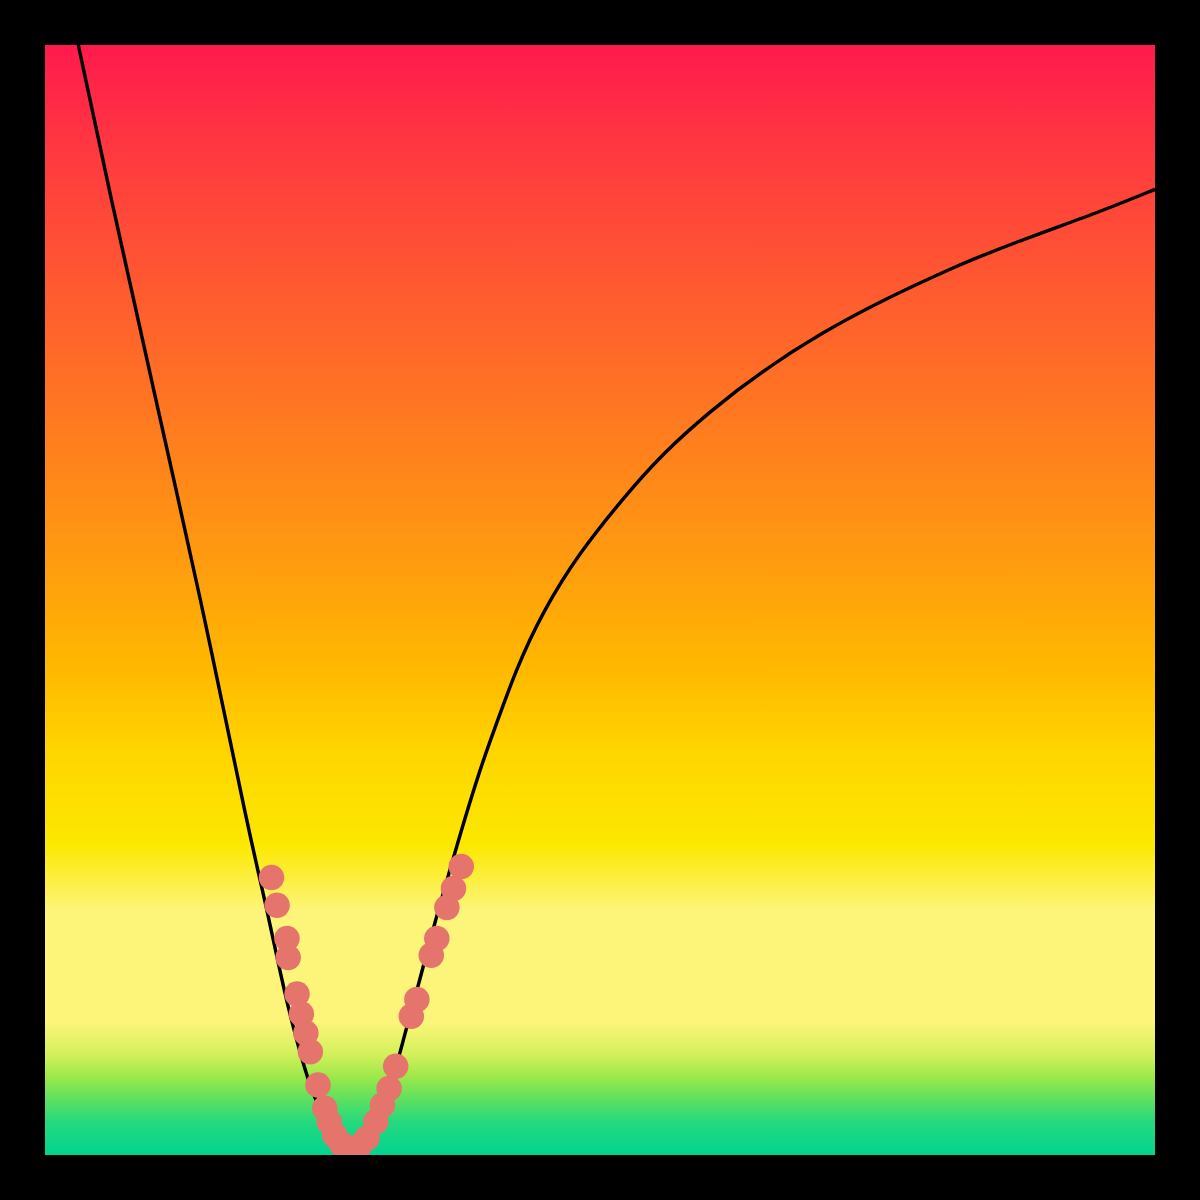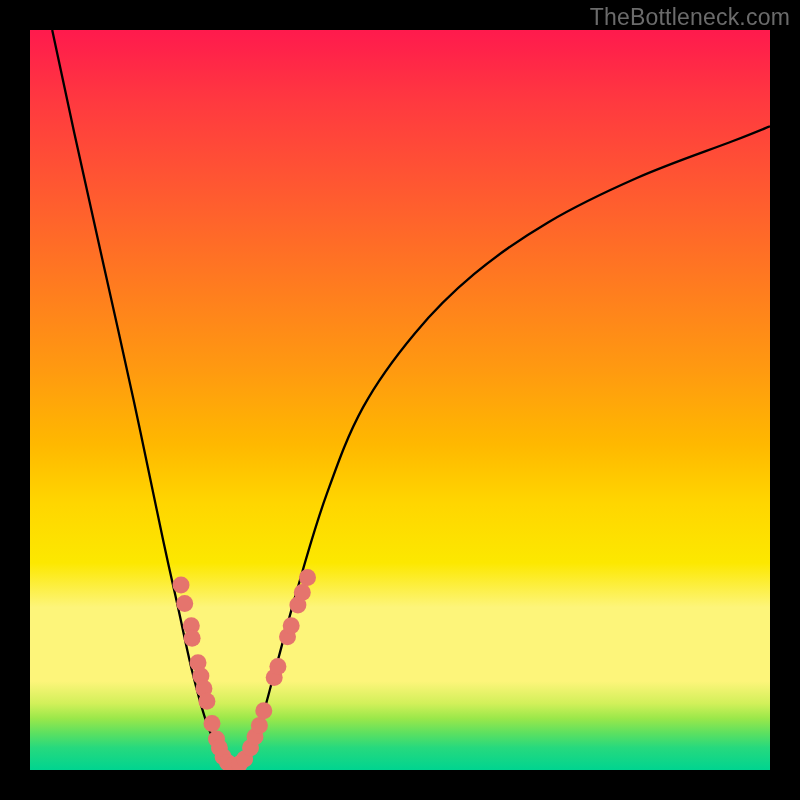--- a/index.html
+++ b/index.html
@@ -62,21 +62,20 @@
     left: 0;
     width: 740px;
     height: 740px;
   }
 </style>
 </head>
 <body>
 
 <div class="frame">
 
-  <div class="watermark">TheBottleneck.com</div>
 
   <div class="plot-area">
     <svg class="curve" viewBox="0 0 740 740">
       <path id="main-curve" fill="none" stroke="#000" stroke-width="2.3" d="M 22.2 0.0 C 26.2 18.6, 35.1 61.0, 44.4 103.6 C 53.7 146.2, 63.3 188.8, 74.0 236.8 C 84.7 284.8, 92.9 320.7, 103.6 370.0 C 114.3 419.3, 125.2 473.3, 133.2 510.6 C 141.2 547.9, 142.7 553.2, 148.0 577.2 C 153.3 601.2, 157.5 622.5, 162.8 643.8 C 168.1 665.1, 172.3 680.9, 177.6 695.6 C 182.9 710.3, 188.4 717.9, 192.4 725.2 C 196.4 732.5, 197.1 734.3, 199.8 736.3 C 202.5 738.3, 204.5 738.3, 207.2 736.3 C 209.9 734.3, 210.6 732.5, 214.6 725.2 C 218.6 717.9, 224.1 710.3, 229.4 695.6 C 234.7 680.9, 237.5 667.8, 244.2 643.8 C 250.9 619.8, 257.1 594.4, 266.4 562.4 C 275.7 530.4, 284.0 499.5, 296.0 466.2 C 308.0 432.9, 317.0 406.7, 333.0 377.4 C 349.0 348.1, 364.8 327.4, 384.8 303.4 C 404.8 279.4, 420.0 264.2, 444.0 244.2 C 468.0 224.2, 488.7 209.7, 518.0 192.4 C 547.3 175.1, 573.5 162.7, 606.8 148.0 C 640.1 133.3, 679.0 120.3, 703.0 111.0 C 727.0 101.7, 733.3 98.9, 740.0 96.2"></path>
       <g id="marker-group">
           <circle cx="151.0" cy="555.0" r="8.5" fill="#e5746d"></circle>
           <circle cx="154.7" cy="573.5" r="8.5" fill="#e5746d"></circle>
           <circle cx="161.3" cy="595.7" r="8.5" fill="#e5746d"></circle>
           <circle cx="162.1" cy="608.3" r="8.5" fill="#e5746d"></circle>
           <circle cx="168.0" cy="632.7" r="8.5" fill="#e5746d"></circle>

